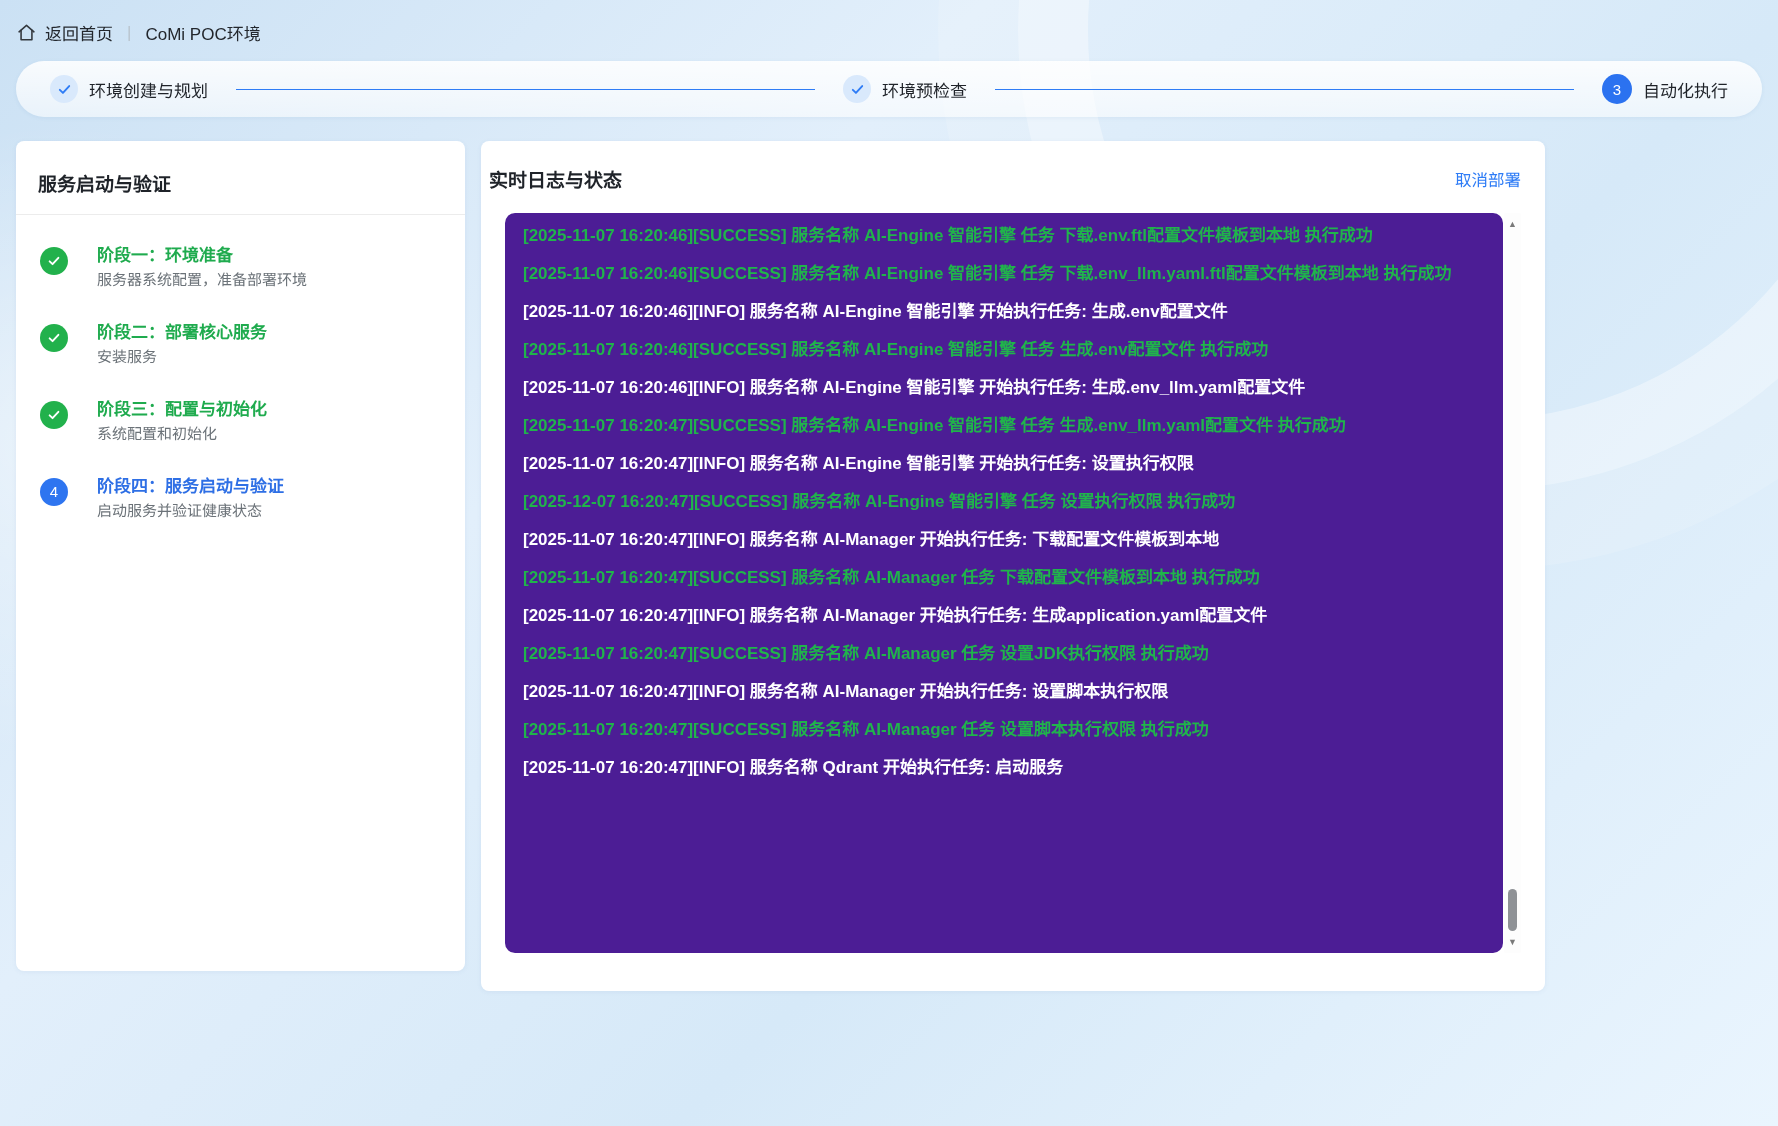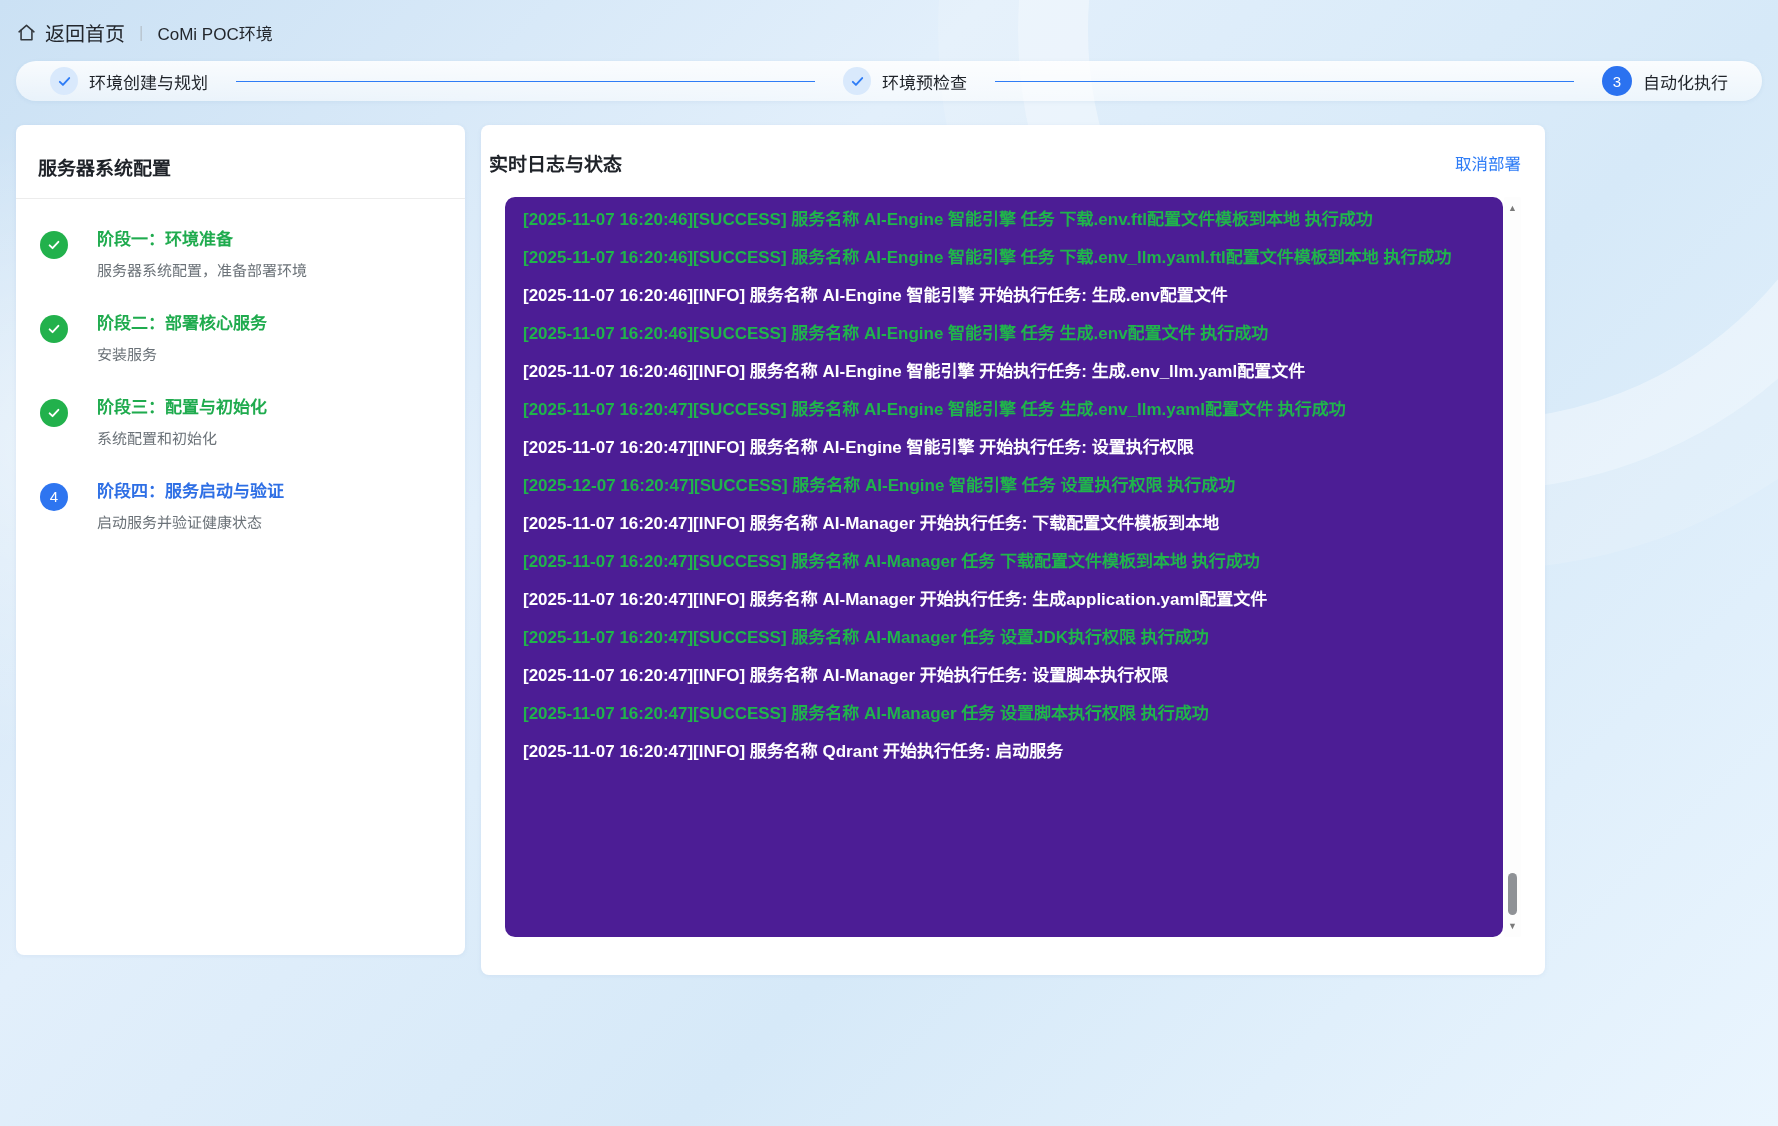--- a/index.html
+++ b/index.html
@@ -15,28 +15,28 @@
   
   .swirl{ position:absolute; border-radius:50%; pointer-events:none; }
   .s1{ top:-430px; right:-160px; width:920px; height:920px;
        border:70px solid rgba(255,255,255,.38);
        box-shadow:0 0 0 80px rgba(255,255,255,.14); }
   .s2{ top:120px; left:-260px; width:640px; height:640px;
        background:radial-gradient(circle at center, rgba(255,255,255,.5), rgba(255,255,255,0) 70%); }
 
   
   .topbar{ position:relative; display:flex; align-items:center; padding:17px 16px 0 16px; height:48px; }
-  .home-link{ display:flex; align-items:center; gap:8px; cursor:pointer; font-size:20px; color:#23272d; }
+  .home-link{ display:flex; align-items:center; gap:8px; cursor:pointer; font-size:17px; color:#23272d; }
   .home-link svg{ width:21px; height:21px; stroke:#33383e; }
   .sep{ color:#b9c4cf; margin:0 14px; font-size:17px; }
   .env-title{ font-size:17px; color:#23272d; }
 
   
   .stepper{
-    margin:13px 16px 0 16px; height:40px;
+    margin:13px 16px 0 16px; height:56px;
     background:linear-gradient(180deg, rgba(255,255,255,.88), rgba(255,255,255,.55));
     border-radius:28px;
     display:flex; align-items:center; padding:0 34px;
     box-shadow:0 1px 4px rgba(70,110,160,.08);
     position:relative;
   }
   .step{ display:flex; align-items:center; gap:11px; cursor:default; }
   .step-circle{
     width:28px; height:28px; border-radius:50%;
     display:flex; align-items:center; justify-content:center; flex:0 0 auto;
@@ -60,21 +60,21 @@
   .stage-icon{
     width:28px; height:28px; border-radius:50%; flex:0 0 auto; margin-top:2px;
     display:flex; align-items:center; justify-content:center; color:#fff;
   }
   .stage-icon.done{ background:#22b14c; }
   .stage-icon.done svg{ width:14px; height:14px; }
   .stage-icon.current{ background:#2e75f0; font-size:15px; }
   .stage-title{ font-size:17px; font-weight:700; line-height:1.35; }
   .stage.done .stage-title{ color:#1fab4e; }
   .stage.current .stage-title{ color:#2e6fe5; }
-  .stage-sub{ font-size:15px; color:#6b7278; margin-top:7px; }
+  .stage-sub{ font-size:15px; color:#6b7278; }
 
   
   .log-card{ width:1064px; height:850px; }
   .log-header{ display:flex; align-items:center; justify-content:space-between; padding:24px 24px 0 8px; }
   .log-header h2{ font-size:19px; font-weight:600; color:#1f2329; }
   .cancel-link{ font-size:16.5px; color:#2e7cf6; text-decoration:none; cursor:pointer; }
   .log-wrap{ display:flex; margin:21px 24px 0 24px; height:740px; }
   .log-console{
     flex:1; background:#4c1d95; border-radius:10px;
     padding:4px 16px 10px 18px; overflow:hidden;font-weight:bold;
@@ -129,21 +129,21 @@
     <div class="connector"></div>
     <div class="step">
       <span class="step-circle active">3</span>
       <span class="step-label">自动化执行</span>
     </div>
   </nav>
 
   <main class="content">
 
     <section class="card timeline-card">
-      <h2>服务器系统配置</h2>
+      <h2>服务启动与验证</h2>
       <div class="card-divider"></div>
       <div class="stages">
 
         <div class="stage done">
           <span class="stage-icon done">
             <svg viewBox="0 0 24 24" fill="none" stroke="currentColor" stroke-width="3.2" stroke-linecap="round" stroke-linejoin="round">
                 <path d="M4.5 12.5 L9.5 17.5 L19.5 6.5"></path>
               </svg>
           </span>
           <div>

